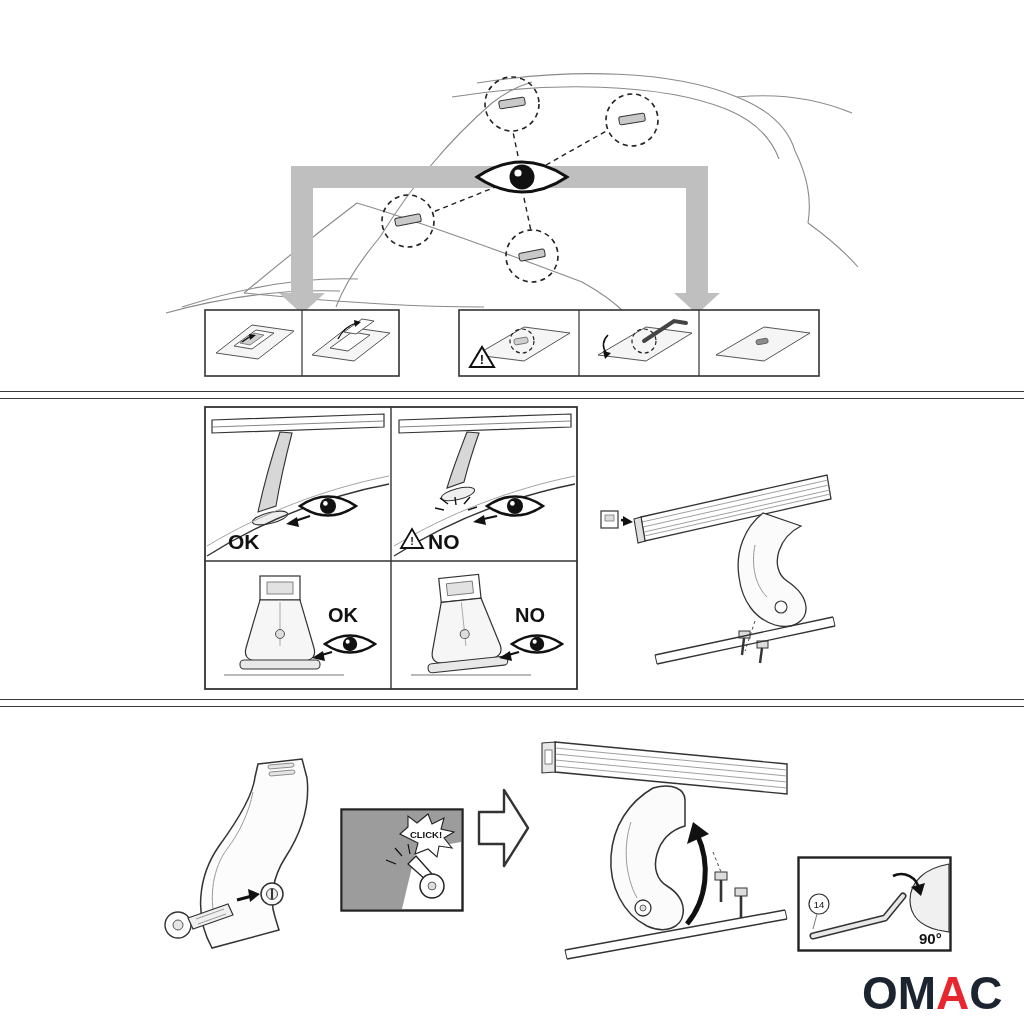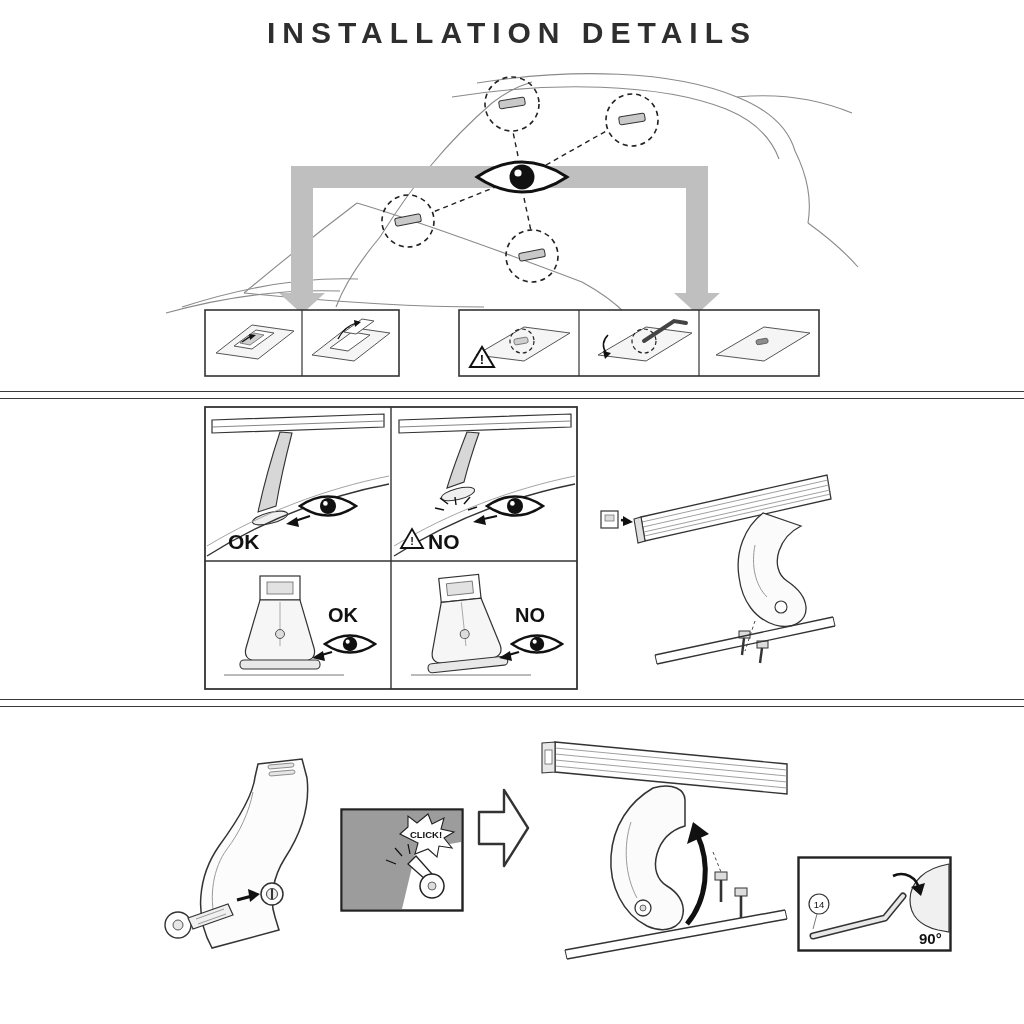--- a/index.html
+++ b/index.html
@@ -14,21 +14,20 @@
   svg text { font-family:"Liberation Sans", sans-serif; }
   .logo { position:absolute; left:862px; top:966px; font-size:46px; font-weight:800;
           color:#1c2430; letter-spacing:0; }
   .logo .red { color: var(--accent-red, #e8262d); }
 </style>
 </head>
 <body>
 
 <div class="page">
 
-  <h1 class="title">INSTALLATION DETAILS</h1>
 
   <svg class="abs" style="left:152px;top:55px" width="720" height="260" viewBox="0 0 720 260">
     <g fill="none" stroke="#8a8a8a" stroke-width="1.1">
       <path d="M 325 28 C 420 13 520 15 585 42 C 615 54 636 72 643 96"></path>
       <path d="M 300 42 C 398 26 508 28 574 54 C 601 65 619 82 627 104"></path>
       <path d="M 228 182 C 262 128 294 88 340 48 C 354 37 366 31 380 27"></path>
       <path d="M 205 148 C 272 168 348 196 430 227"></path>
       <path d="M 205 148 C 168 176 128 208 92 238"></path>
       <path d="M 92 238 C 172 246 256 252 332 252"></path>
       <path d="M 430 227 C 450 238 463 248 473 258"></path>
@@ -331,14 +330,15 @@
       <text x="22" y="51.5" font-size="9.5" text-anchor="middle" fill="#111">14</text>
       <line x1="20" y1="58" x2="16" y2="73" stroke="#555" stroke-width="0.8"></line>
     </g>
     <g>
       <path d="M 96 20 A 18 18 0 0 1 122 34" fill="none" stroke="#111" stroke-width="2.6"></path>
       <polygon points="124,40 128,27 114,31" fill="#111"></polygon>
     </g>
     <text x="122" y="88" font-size="15" font-weight="bold" fill="#111">90°</text>
   </svg>
 
+  <div class="logo"><span>O</span><span>M</span><span class="red">A</span><span>C</span></div>
 
 </div>
 
 </body></html>

